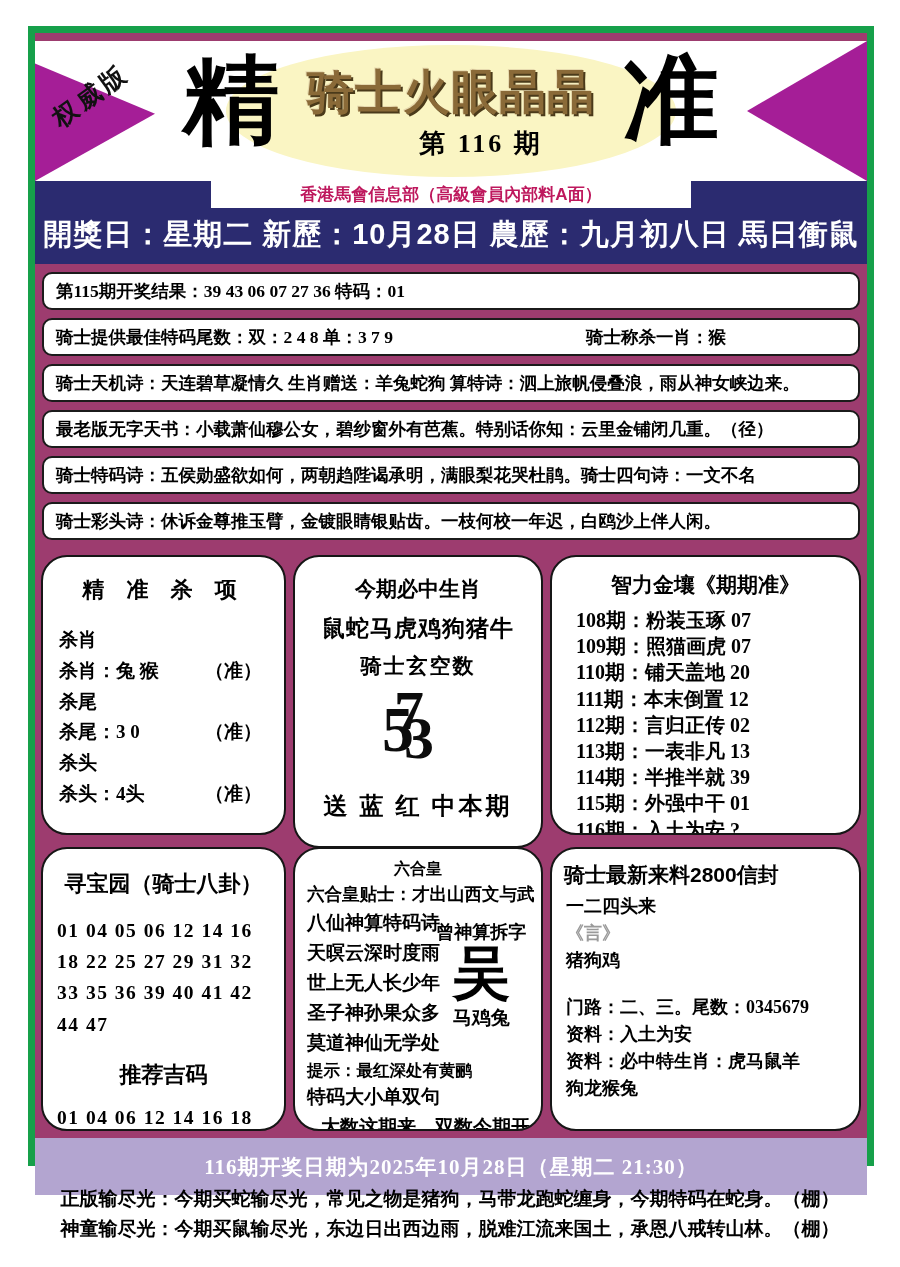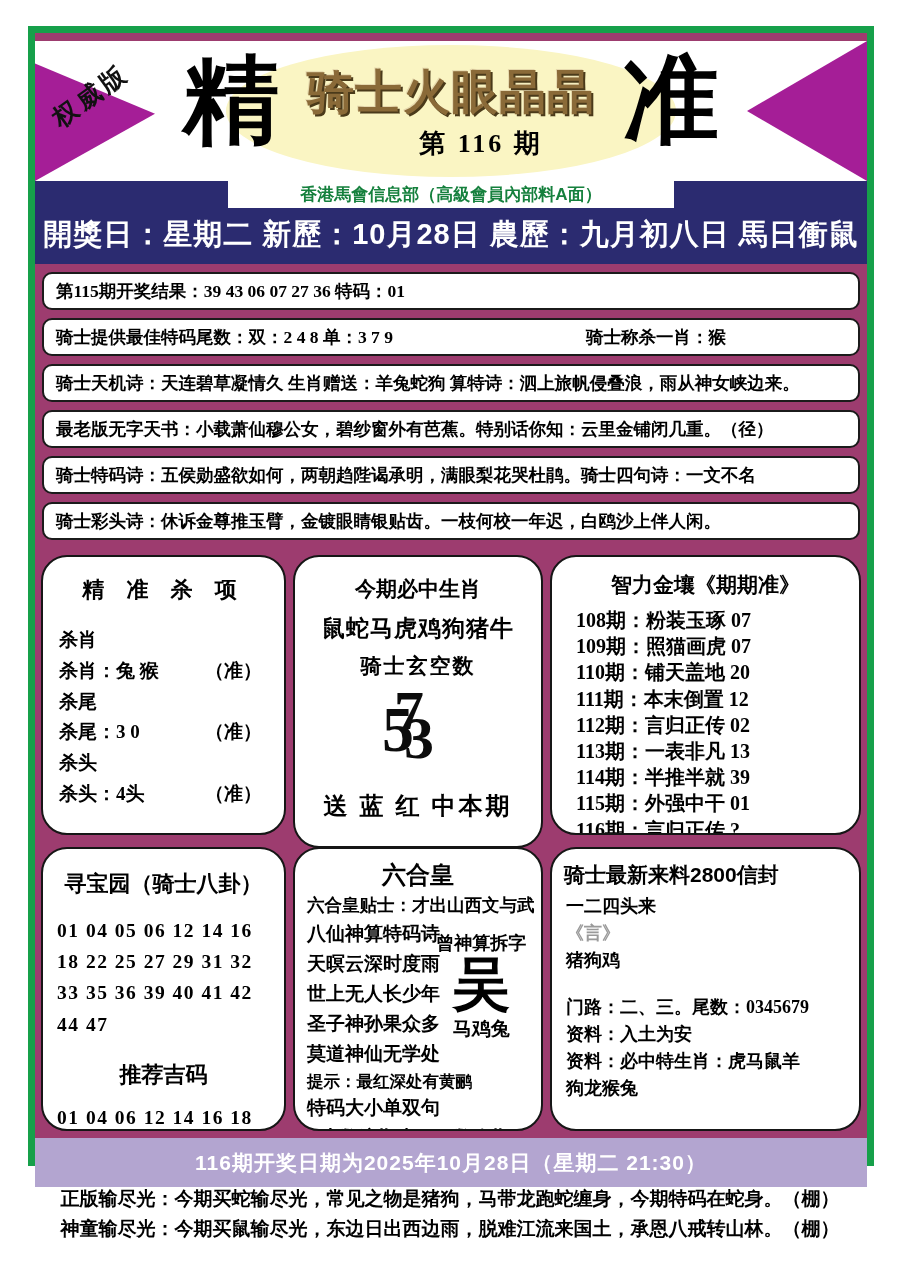--- a/index.html
+++ b/index.html
@@ -44,21 +44,21 @@
   }
   .main-title {
     font-size:47px; font-weight:bold; letter-spacing:1px; color:#8a6a38;
     text-shadow:2px 2px 0 #4a3a1a, -1px -1px 0 #e6d9ae; white-space:nowrap;
   }
   .issue-no { font-size:26px; font-weight:bold; color:#000; margin-top:2px; margin-left:60px; letter-spacing:3px; }
 
   
   .navy { flex:none; background:#2b2b70; padding-bottom:6px; }
   .agency-strip {
-    width:446px; margin:0 auto; background:#ffffff; color:#15803d; text-align:center;
+    width:480px; margin:0 auto; background:#ffffff; color:#be185d; text-align:center;
     font-weight:bold; font-size:17px; padding:2px 0;
     font-family:"Liberation Sans",sans-serif;
   }
   .date-line {
     text-align:center; color:#ffffff; font-weight:bold; font-size:29px;
     font-family:"Liberation Sans",sans-serif; padding:7px 0 3px; letter-spacing:1px; white-space:nowrap;
   }
 
   
   .rows { flex:none; padding:0 7px; }
@@ -106,45 +106,45 @@
   
   .w-title { font-size:21px; margin:6px 0 8px; }
   .w-entry { font-size:20px; font-weight:bold; line-height:1.31; padding-left:12px; white-space:nowrap; }
 
   
   .t-title { margin:12px 0 16px; }
   .t-nums { font-size:19.5px; font-weight:bold; line-height:1.6; letter-spacing:1.5px; padding:0 2px; }
   .t-sub { margin:20px 0 12px; }
 
   
-  .e-title { margin:2px 0 2px; font-size:24px; }
+  .e-title { margin:2px 0 2px; font-size:16px; }
   .e-tip { font-size:17.5px; font-weight:bold; white-space:nowrap; }
   .e-cols { display:flex; margin-top:2px;justify-content:flex-end; }
   .e-left { width:57%; font-size:19px; font-weight:bold; line-height:1.58; white-space:nowrap; }
   .e-right { width:43%; text-align:center; }
   .e-split-title { font-size:18px; font-weight:bold; margin-top:12px; }
   .e-split-char { font-size:58px; font-weight:bold; line-height:1.05; }
   .e-split-zodiac { font-size:19px; font-weight:bold; }
   .e-hint { font-size:16.5px; font-weight:bold; margin-top:2px; white-space:nowrap; }
   .e-size { font-size:19px; font-weight:bold; margin-top:2px; }
   .e-sizehint { font-size:19px; font-weight:bold; margin-top:4px; padding-left:14px; white-space:nowrap; }
 
   
   .n-title { text-align:left; font-size:21px; font-weight:bold; margin:4px 0 4px; white-space:nowrap;
              font-family:"Liberation Sans",sans-serif; }
   .n-line { font-size:18px; font-weight:bold; line-height:1.5; padding-left:2px; }
   .n-gray { color:#9a9a9a; }
   .n-gap { height:20px; }
 
   
   .footer-bar {
-    margin-top:7px; background:#b3a5d0; height:49px; flex:none;
+    margin-top:7px; background:#b3a5d0; height:57px; flex:none;
     display:flex; align-items:center; justify-content:center;
     color:#ffffff; font-weight:bold; font-size:21px; letter-spacing:1px;
-    font-family:Liberation Sans, sans-serif;
+    font-family:Liberation Serif, serif;
   }
 
   
   .bottom-text {
     position:absolute; left:0; top:1180px; width:900px; padding:4px 30px 0;
     font-family:"Liberation Sans",sans-serif; font-weight:bold; font-size:19px;
     line-height:1.6; color:#000; text-align:center;
   }
   .bottom-text div { white-space:nowrap; }
 </style>
@@ -238,21 +238,21 @@
       <div class="box r1">
         <div class="box-title w-title">智力金壤《期期准》</div>
         <div class="w-entry">108期：粉装玉琢 07</div>
         <div class="w-entry">109期：照猫画虎 07</div>
         <div class="w-entry">110期：铺天盖地 20</div>
         <div class="w-entry">111期：本末倒置 12</div>
         <div class="w-entry">112期：言归正传 02</div>
         <div class="w-entry">113期：一表非凡 13</div>
         <div class="w-entry">114期：半推半就 39</div>
         <div class="w-entry">115期：外强中干 01</div>
-        <div class="w-entry">116期：言归正传 ?</div>
+        <div class="w-entry">116期：入土为安 ?</div>
       </div>
     </div>
 
     <div class="boxes">
       <div class="box r2">
         <div class="box-title t-title">寻宝园（骑士八卦）</div>
         <div class="t-nums">01 04 05 06 12 14 16 18 22 25 27 29 31 32 33 35 36 39 40 41 42 44 47</div>
         <div class="box-title t-sub">推荐吉码</div>
         <div class="t-nums">01 04 06 12 14 16 18 22 27 29 31 32 39 40 41 47</div>
       </div>

